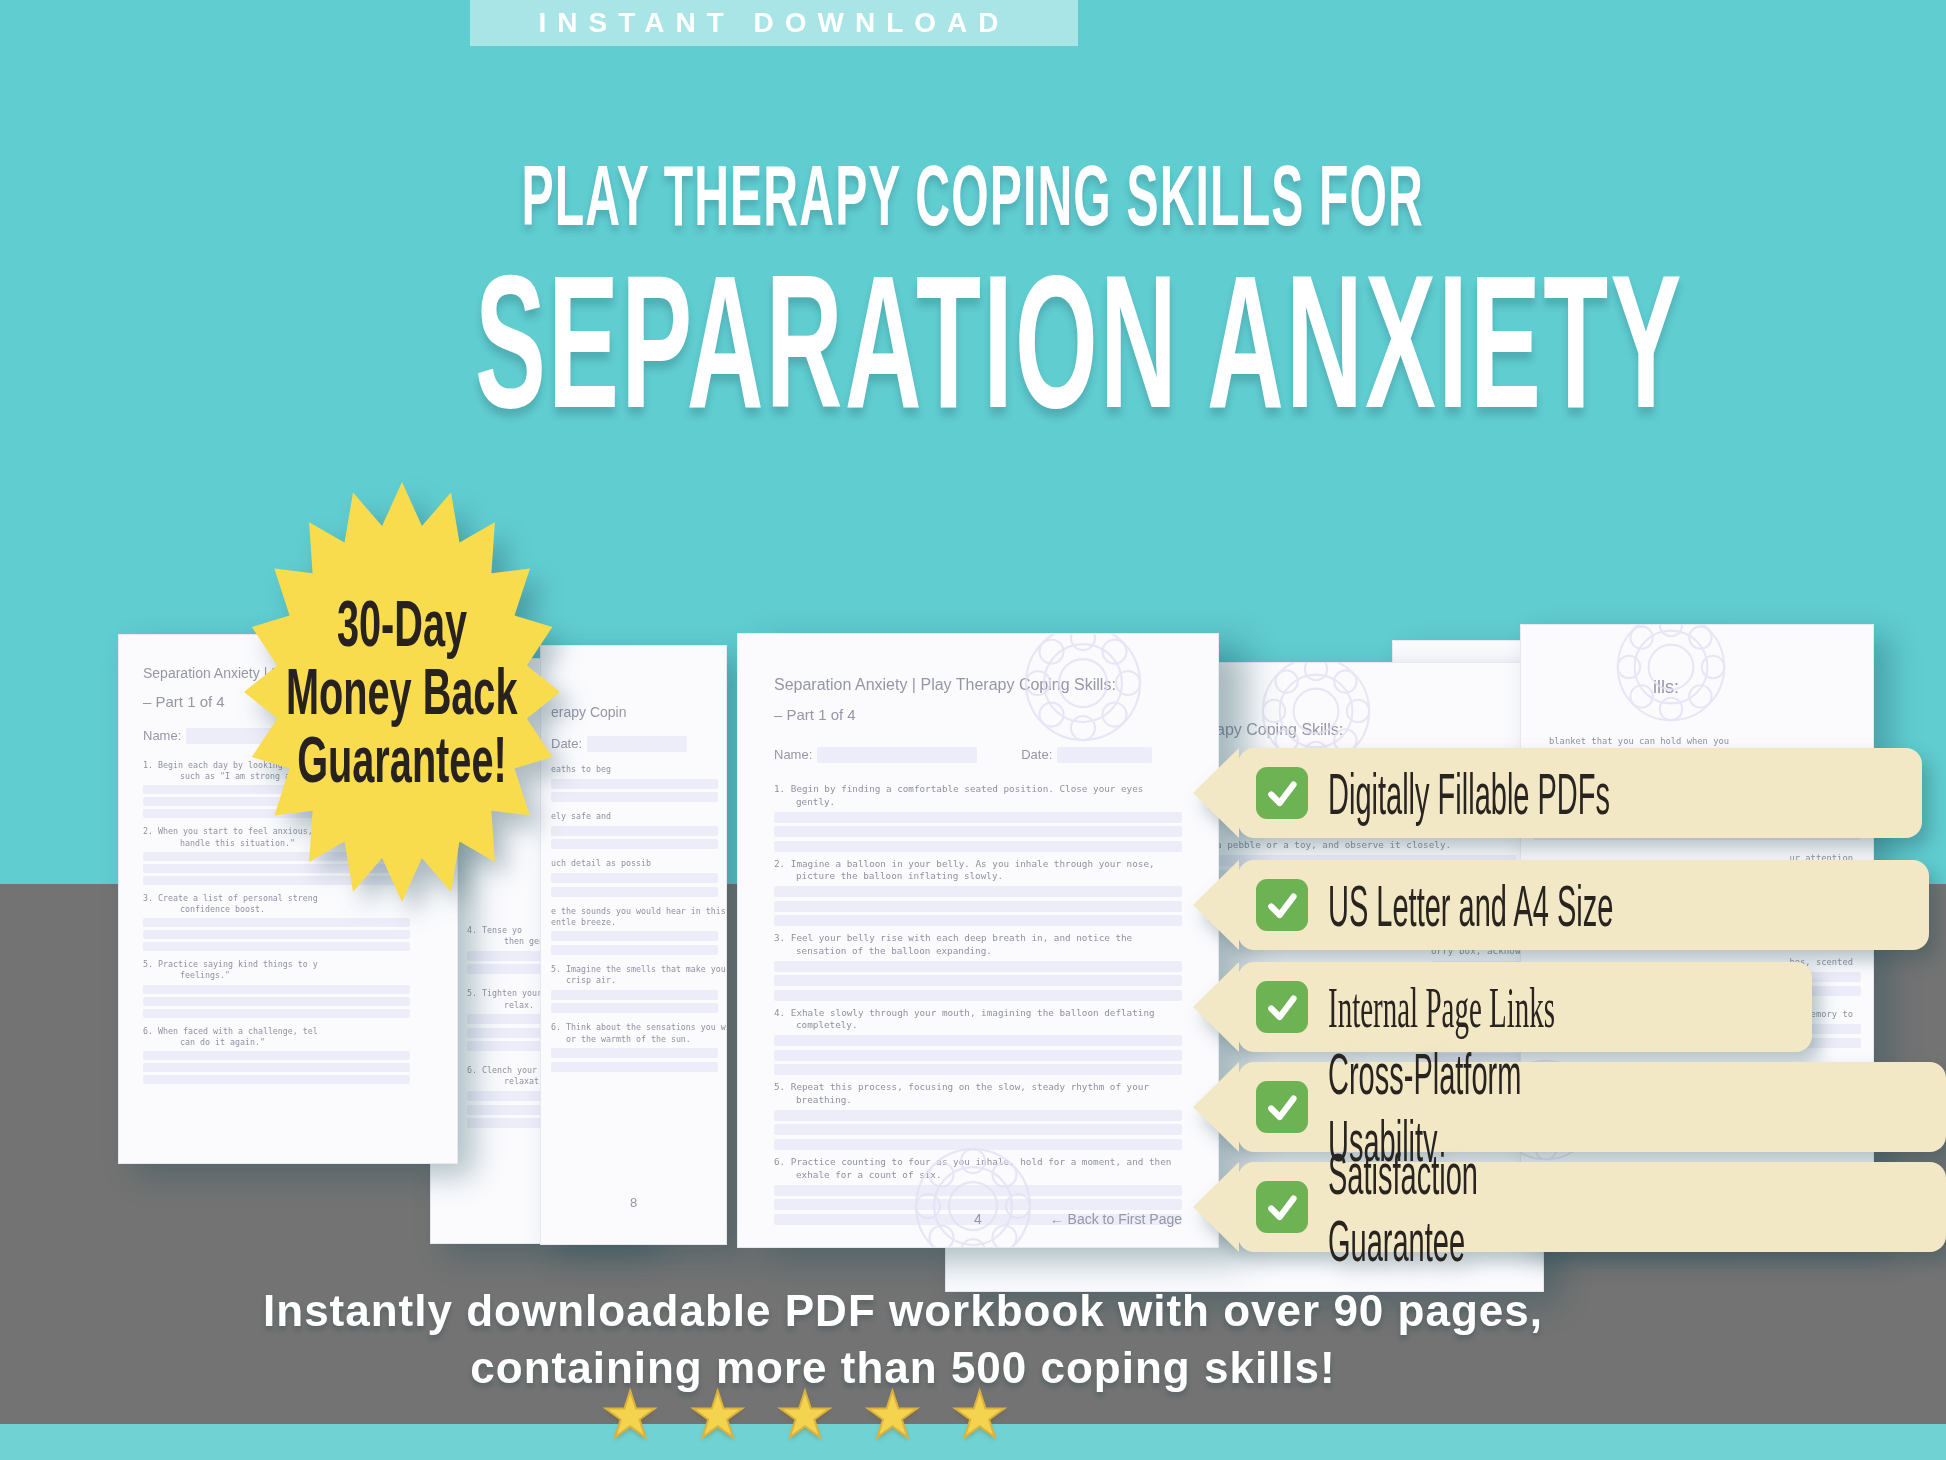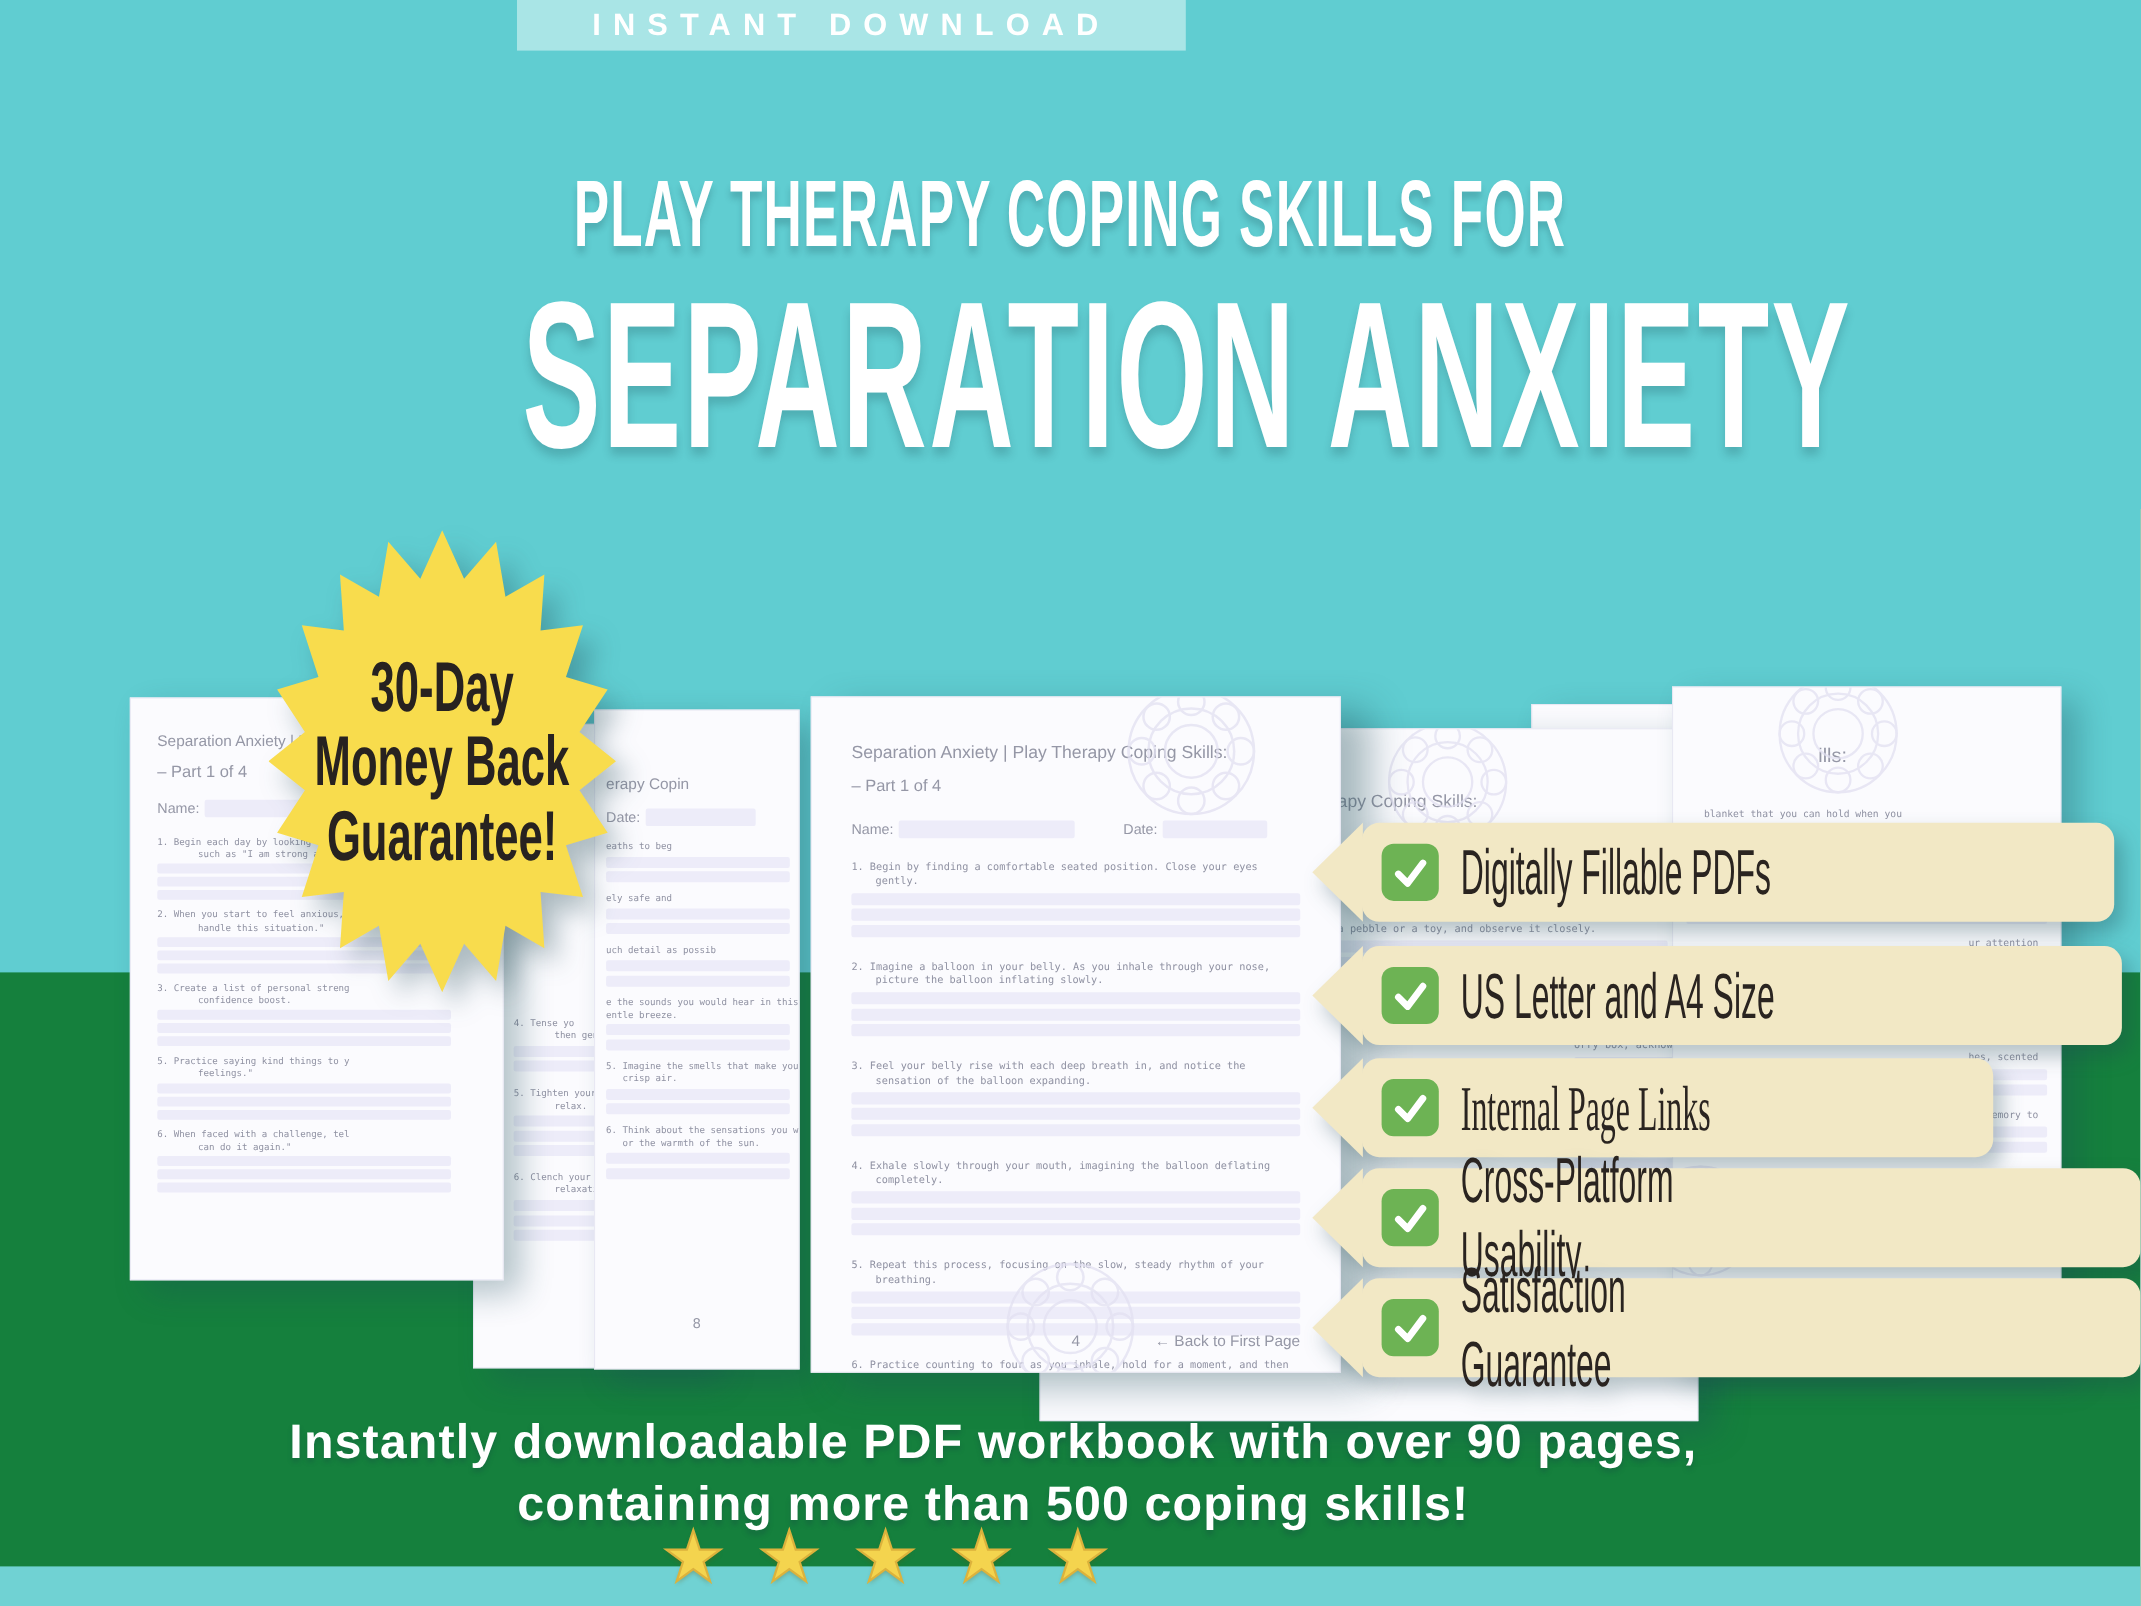--- a/index.html
+++ b/index.html
@@ -1,17 +1,17 @@
 <!DOCTYPE html>
 <html><head>
 <meta charset="utf-8">
 <style>
   html,body{margin:0;padding:0;background:#fff;}
   .canvas{position:relative;width:1946px;height:1460px;overflow:hidden;
-    background:#15803d;font-family:"Liberation Sans",sans-serif;}
+    background:#737373;font-family:"Liberation Sans",sans-serif;}
   .bg-top{position:absolute;left:0;top:0;width:100%;height:884px;background:#60cdd1;}
   .bg-strip{position:absolute;left:0;top:1424px;width:100%;height:36px;background:#70d2d3;}
 
   
   .banner{position:absolute;left:470px;top:0;width:608px;height:46px;background:#a9e5e6;
     display:flex;align-items:center;justify-content:center;z-index:2;}
   .banner span{color:#ffffff;font-weight:bold;font-size:28px;letter-spacing:11px;}
 
   
   .cond{display:inline-block;font-weight:700;transform:scaleX(.56);transform-origin:50% 50%;white-space:nowrap;}
@@ -24,21 +24,21 @@
   
   .page{position:absolute;background:#fbfbfe;overflow:hidden;
     box-shadow:16px 12px 28px rgba(28,76,88,.33);border:1px solid rgba(228,228,240,.8);}
   .ph{color:#9597a6;font-size:16px;}
   .ph2{color:#9597a6;font-size:15px;margin-top:12px;}
   .lbl{color:#9597a6;font-size:13px;}
   .field{display:inline-block;background:#edecf9;border-radius:2px;height:16px;vertical-align:middle;}
   .q{font-family:"DejaVu Sans Mono",monospace;color:#8f91a2;white-space:pre-wrap;
      font-size:9.3px;line-height:1.35;padding-left:22px;text-indent:-22px;}
   .bar{background:#edecf9;border-radius:2px;height:11px;margin:3.5px 0;}
-  .wsitem{margin-bottom:22px;}
+  .wsitem{margin-bottom:6px;}
   .mandala{position:absolute;opacity:.75;pointer-events:none;}
 
   
   #pageC{left:737px;top:633px;width:480px;height:613px;z-index:6;box-shadow:26px 12px 32px rgba(28,76,88,.38);}
   #pageC .inner{padding:42px 36px 0;}
   #pageC .nd{margin-top:22px;}
   #pageC .items{margin-top:20px;}
   #pageC .pfoot{position:absolute;bottom:20px;left:36px;right:36px;color:#9597a6;font-size:14px;}
   #pageC .pnum{position:absolute;left:50%;transform:translateX(-50%);}
   #pageC .blink{float:right;}

